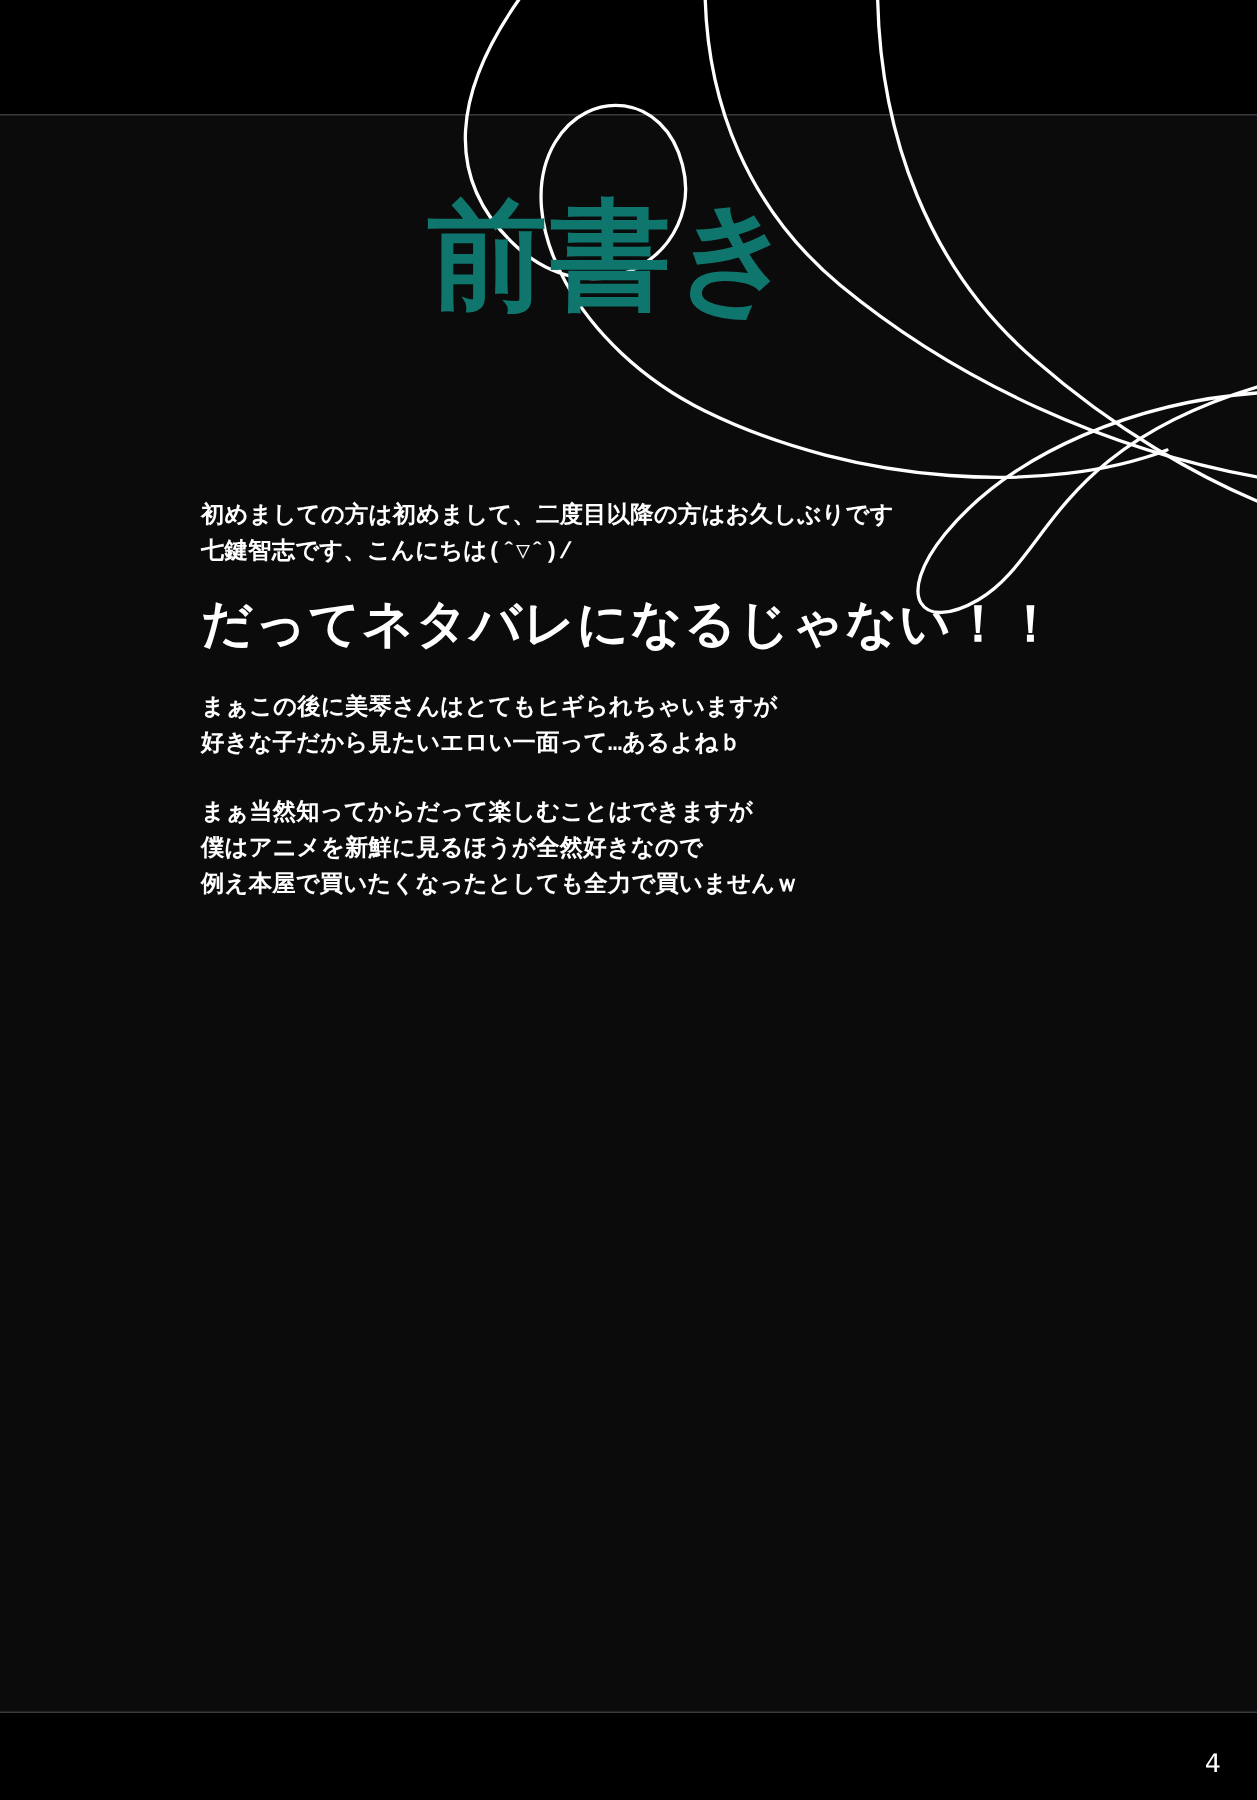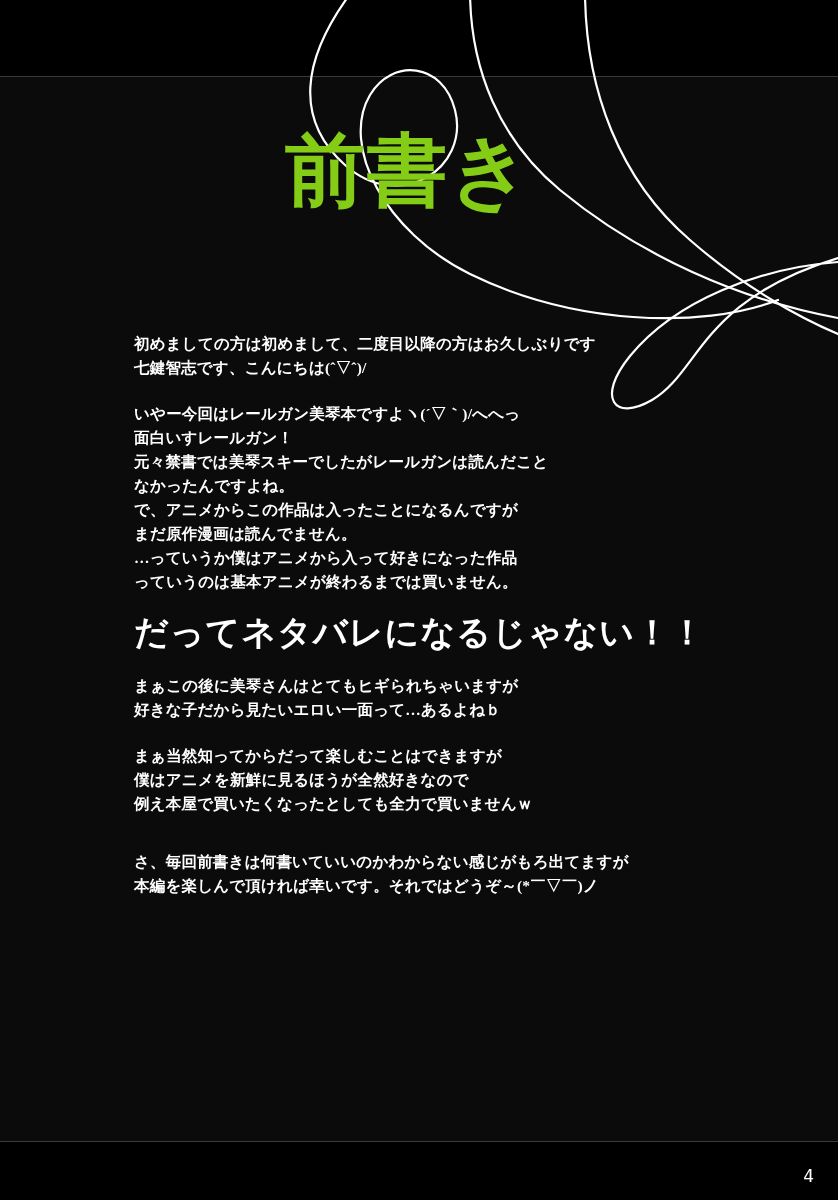--- a/index.html
+++ b/index.html
@@ -60,32 +60,32 @@
   }
 
   .title {
     position: absolute;
     left: 285px;
     top: 128px;
     font-family: "DejaVu Serif", "Liberation Serif", serif;
     font-size: 80px;
     line-height: 1.05;
     font-weight: 700;
-    color: #84cc16;
+    color: #0f766e;
     letter-spacing: 2px;
     white-space: nowrap;
   }
 
   .body-text {
     position: absolute;
     left: 134px;
     top: 332px;
     width: 620px;
     color: #ffffff;
-    font-family: Liberation Serif, serif;
+    font-family: Liberation Mono, monospace;
     font-size: 15.5px;
     font-weight: 700;
     line-height: 24px;
     letter-spacing: 0.2px;
   }
   .para {
     margin: 0 0 22px 0;
     white-space: pre-line;
   }
   .para.gap-lg { margin-bottom: 34px; }
@@ -122,35 +122,25 @@
       <path d="M585,-10 C585,90 620,180 690,240 C745,288 800,318 838,334"></path>
       <path d="M838,262 C760,268 676,300 630,356 C596,398 614,422 652,400 C700,372 700,300 838,258"></path>
     </g>
   </svg>
 
   <div class="title">前書き</div>
 
   <div class="body-text">
     <p class="para">初めましての方は初めまして、二度目以降の方はお久しぶりです
 七鍵智志です、こんにちは(ˆ▽ˆ)/</p>
-    <p class="para">いやー今回はレールガン美琴本ですよヽ(´▽｀)/へへっ
-面白いすレールガン！
-元々禁書では美琴スキーでしたがレールガンは読んだこと
-なかったんですよね。
-で、アニメからこの作品は入ったことになるんですが
-まだ原作漫画は読んでません。
-…っていうか僕はアニメから入って好きになった作品
-っていうのは基本アニメが終わるまでは買いません。</p>
     <p class="shout">だってネタバレになるじゃない！！</p>
     <p class="para">まぁこの後に美琴さんはとてもヒギられちゃいますが
 好きな子だから見たいエロい一面って…あるよねｂ</p>
     <p class="para gap-lg">まぁ当然知ってからだって楽しむことはできますが
 僕はアニメを新鮮に見るほうが全然好きなので
 例え本屋で買いたくなったとしても全力で買いませんｗ</p>
-    <p class="para">さ、毎回前書きは何書いていいのかわからない感じがもろ出てますが
-本編を楽しんで頂ければ幸いです。それではどうぞ～(*￣▽￣)ノ</p>
   </div>
 
   <div class="rule-bottom"></div>
   <div class="band-bottom"></div>
   <div class="page-number">4</div>
 
 </div>
 
 </body></html>

